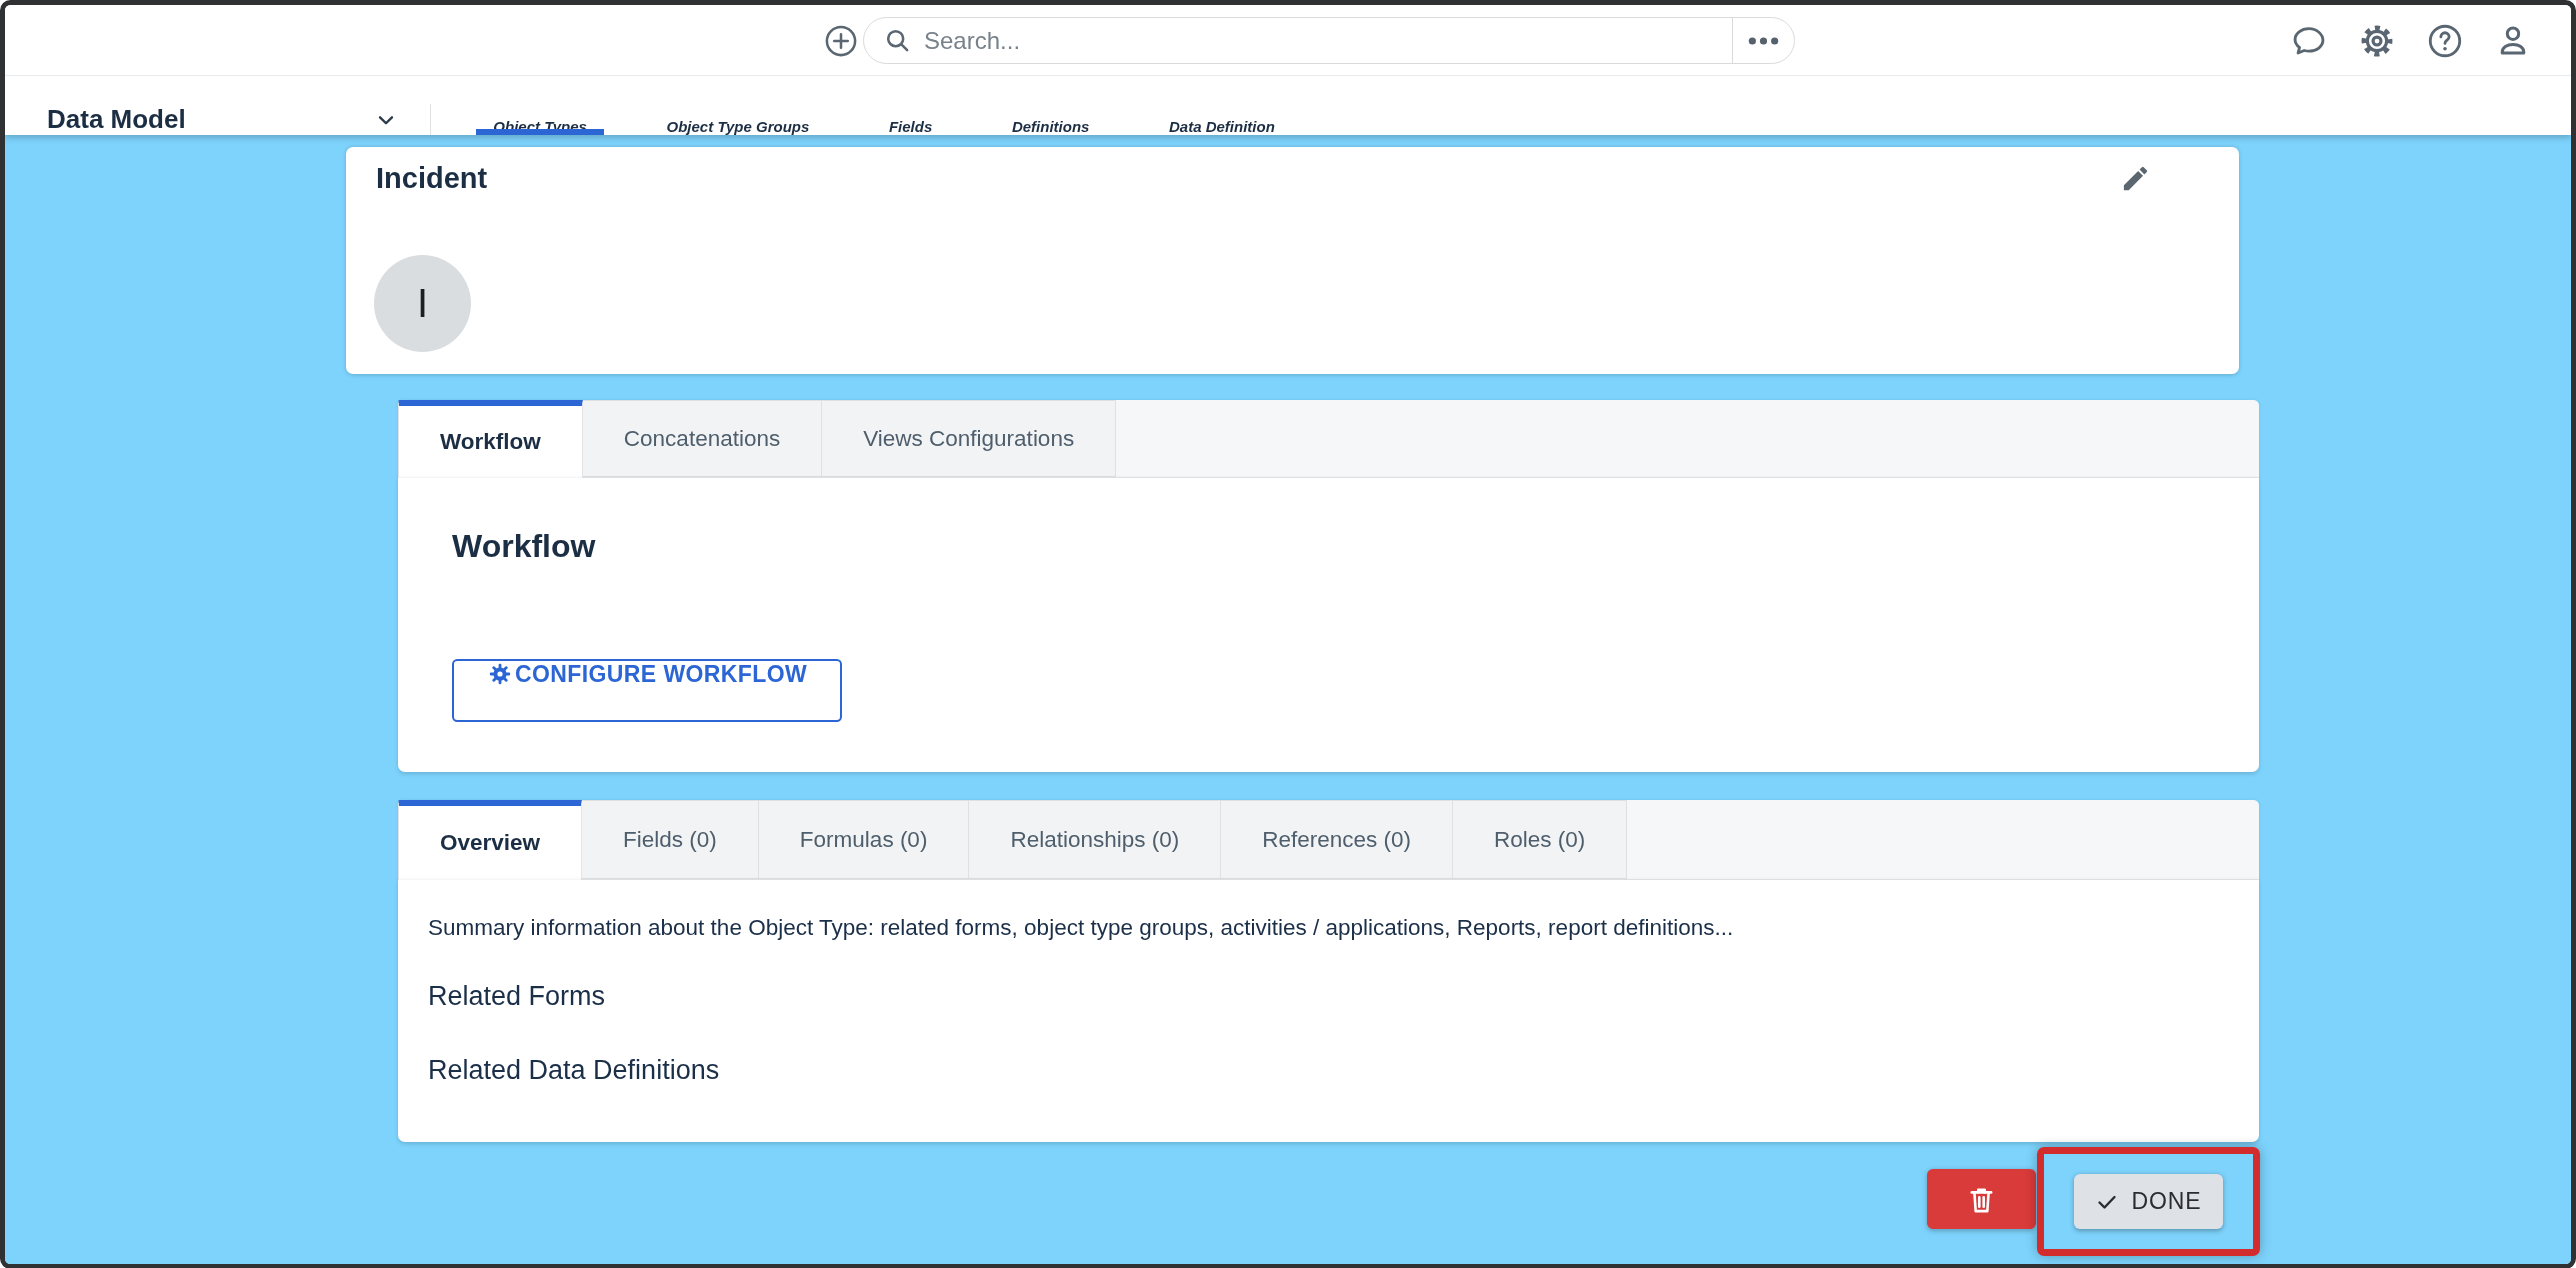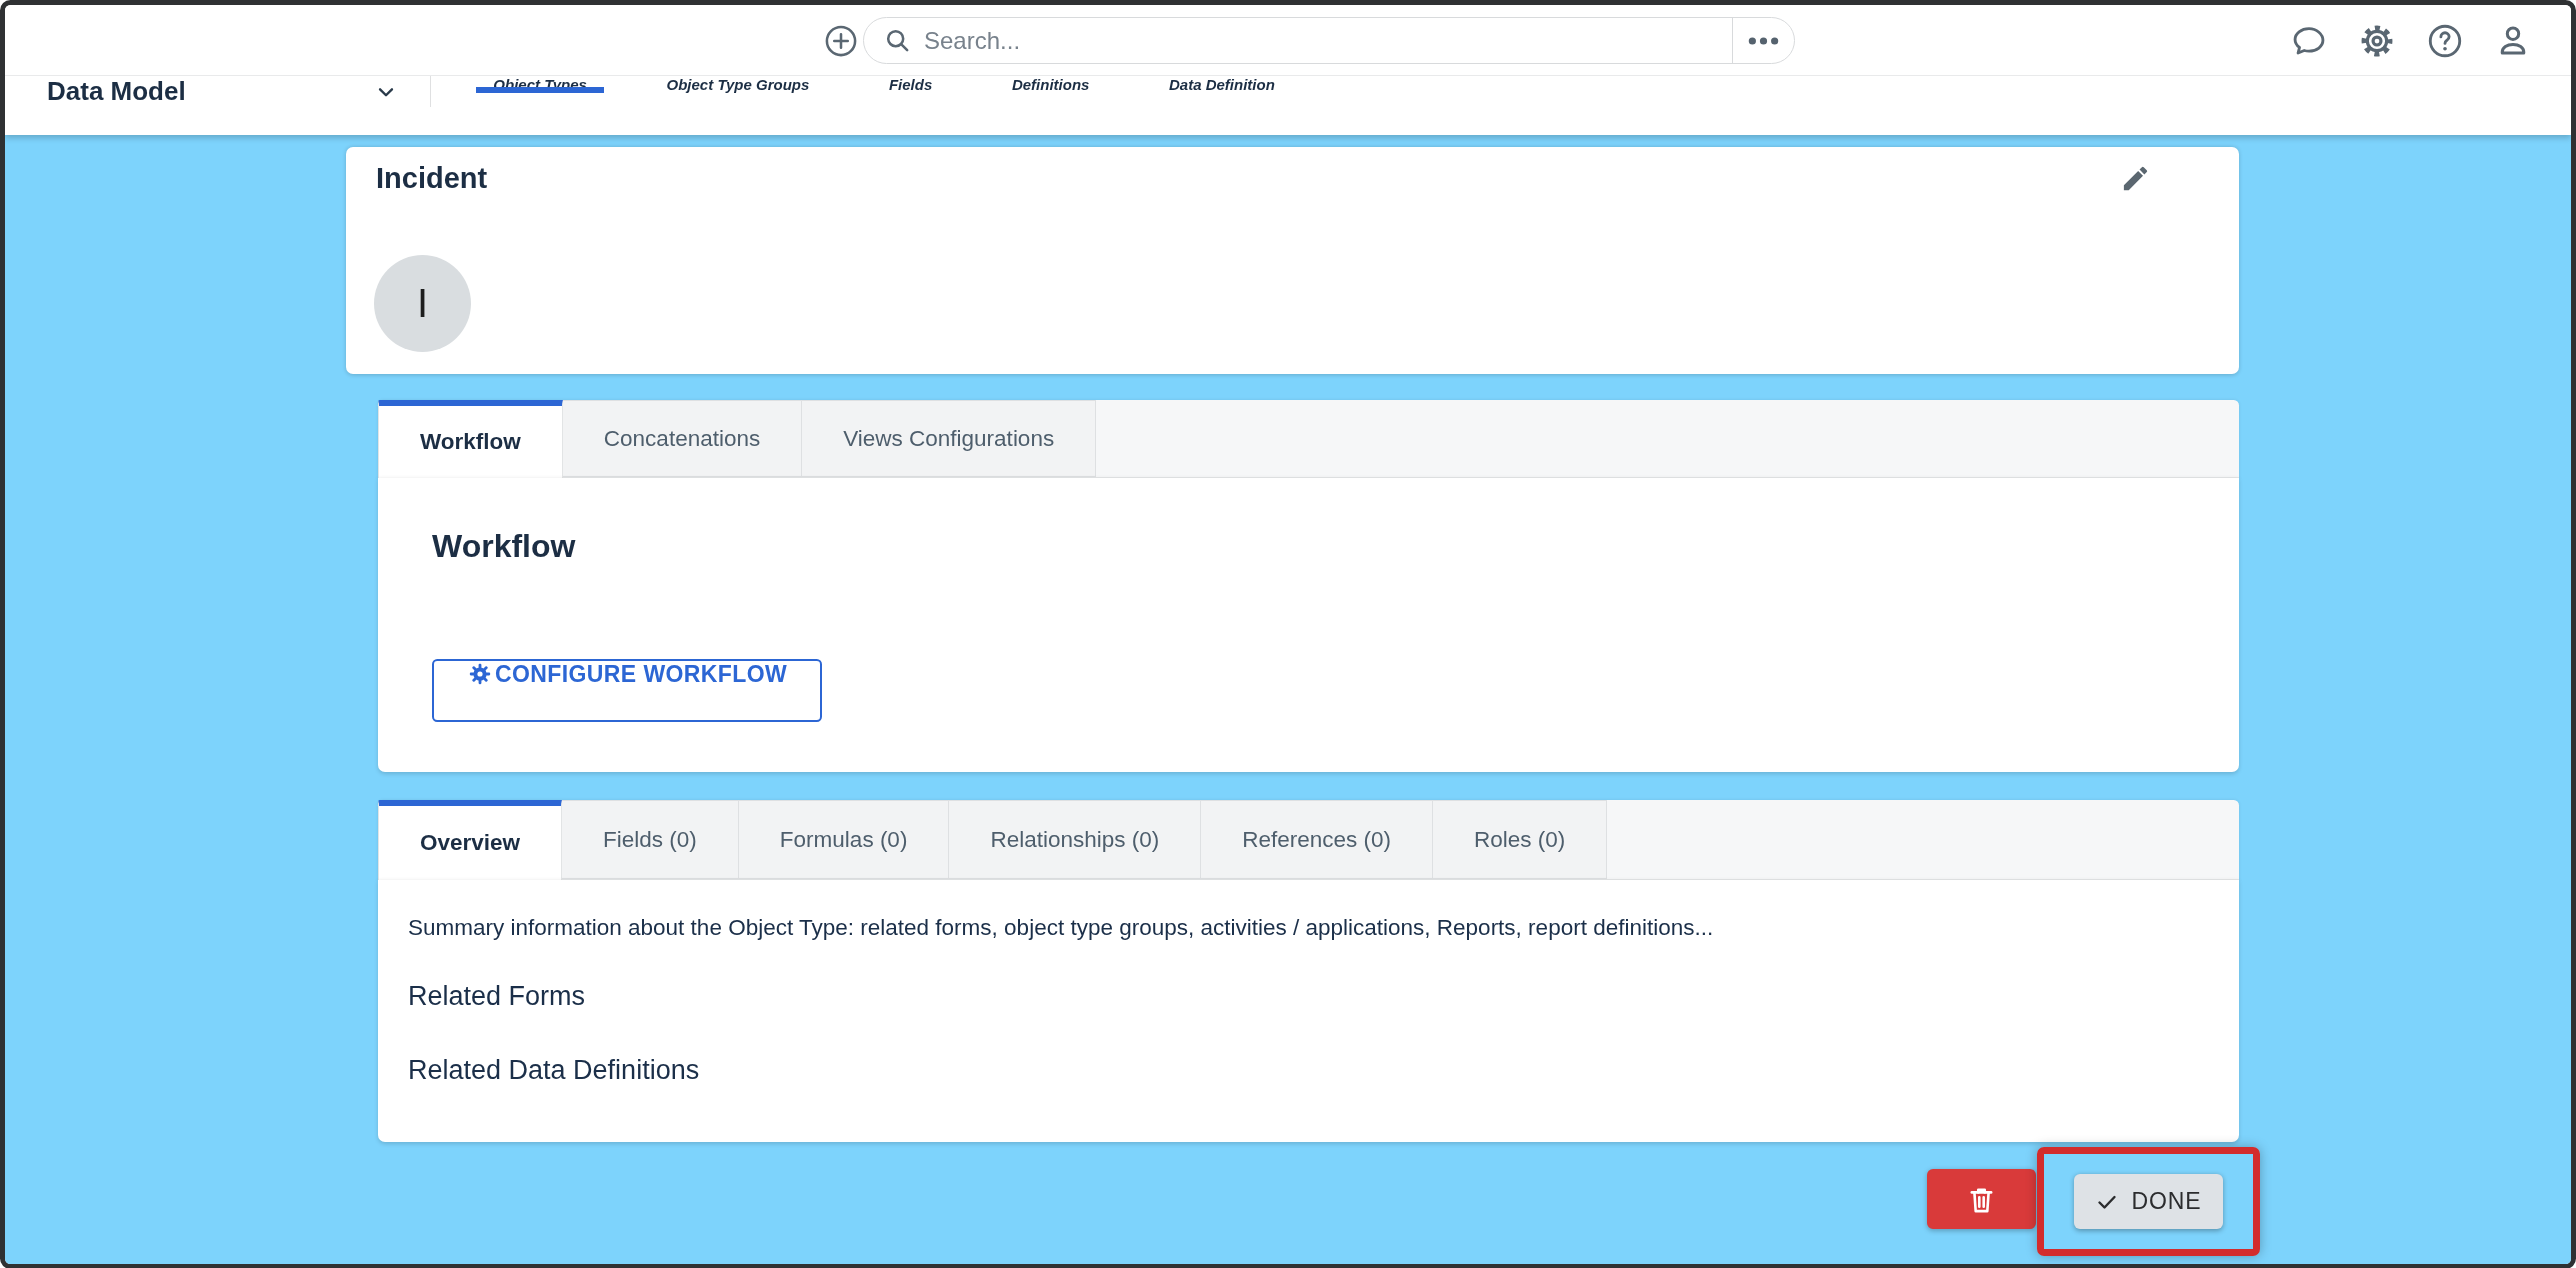--- a/index.html
+++ b/index.html
@@ -56,21 +56,21 @@
     display: flex; align-items: center; gap: 28px;
   }
   .top-icons .icon-btn { width: 40px; height: 40px; }
 
   
   .navbar {
     position: absolute; left: 0; right: 0; top: 71px; height: 59px;
     background: #fff;
     box-shadow: 0 2.6px 6px rgba(0,0,0,0.20);
     z-index: 5;
-    display: flex; align-items: flex-start;
+    display: flex; align-items: flex-end;
   }
   .module-select {
     position: relative;
     width: 426px; flex: 0 0 426px;
     display: flex; align-items: center;
     padding-left: 42px;
     cursor: pointer;
     border-right: 0.9px solid #DFE0E1;
   }
   .module-select .module-label { font-size: 26px; font-weight: 700; color: var(--navy-text, #1C2E44); }
@@ -100,21 +100,21 @@
   .edit-pencil { position: absolute; right: 86px; top: 14px; width: 35px; height: 35px; color: #5B6770; }
   .avatar {
     position: absolute; left: 28px; top: 108px;
     width: 97px; height: 97px; border-radius: 50%;
     background: #D9DDE0;
     display: flex; align-items: center; justify-content: center;
     font-size: 40px; font-weight: 400; color: #1E1E1E;
   }
 
   
-  .panel { position: absolute; width: 1893px; left: 341px; padding-left: 32px; }
+  .panel { position: absolute; width: 1893px; left: 361px; padding-left: 32px; }
   .panel-1 { top: 265px; }
   .panel-2 { top: 665px; }
   .tab-strip {
     display: flex; align-items: stretch;
     background: #F6F7F8;
     border-radius: 5.2px 5.2px 0 0;
     border-bottom: 0.9px solid #E6E8E9;
     height: 78px;
     box-shadow: 0 0.9px 3.5px rgba(0,0,0,0.10);
   }

